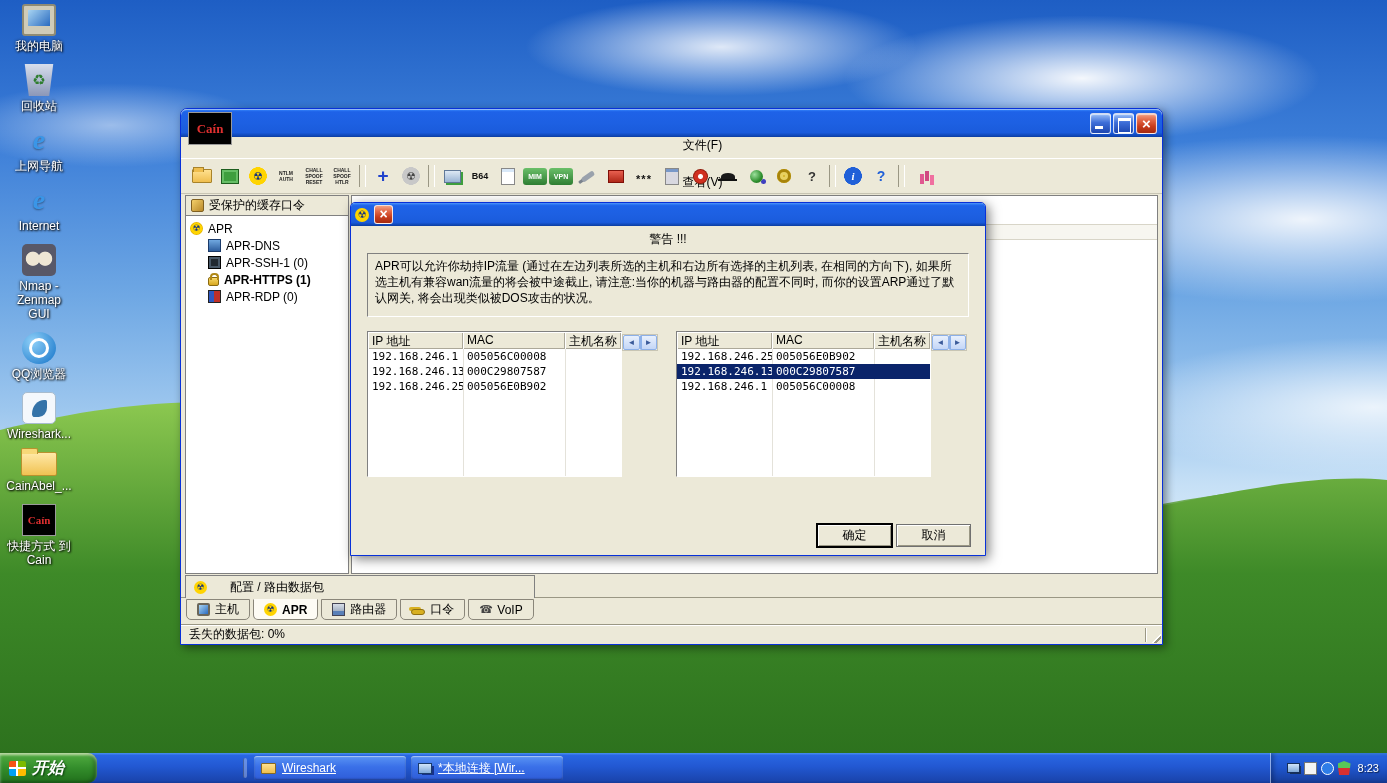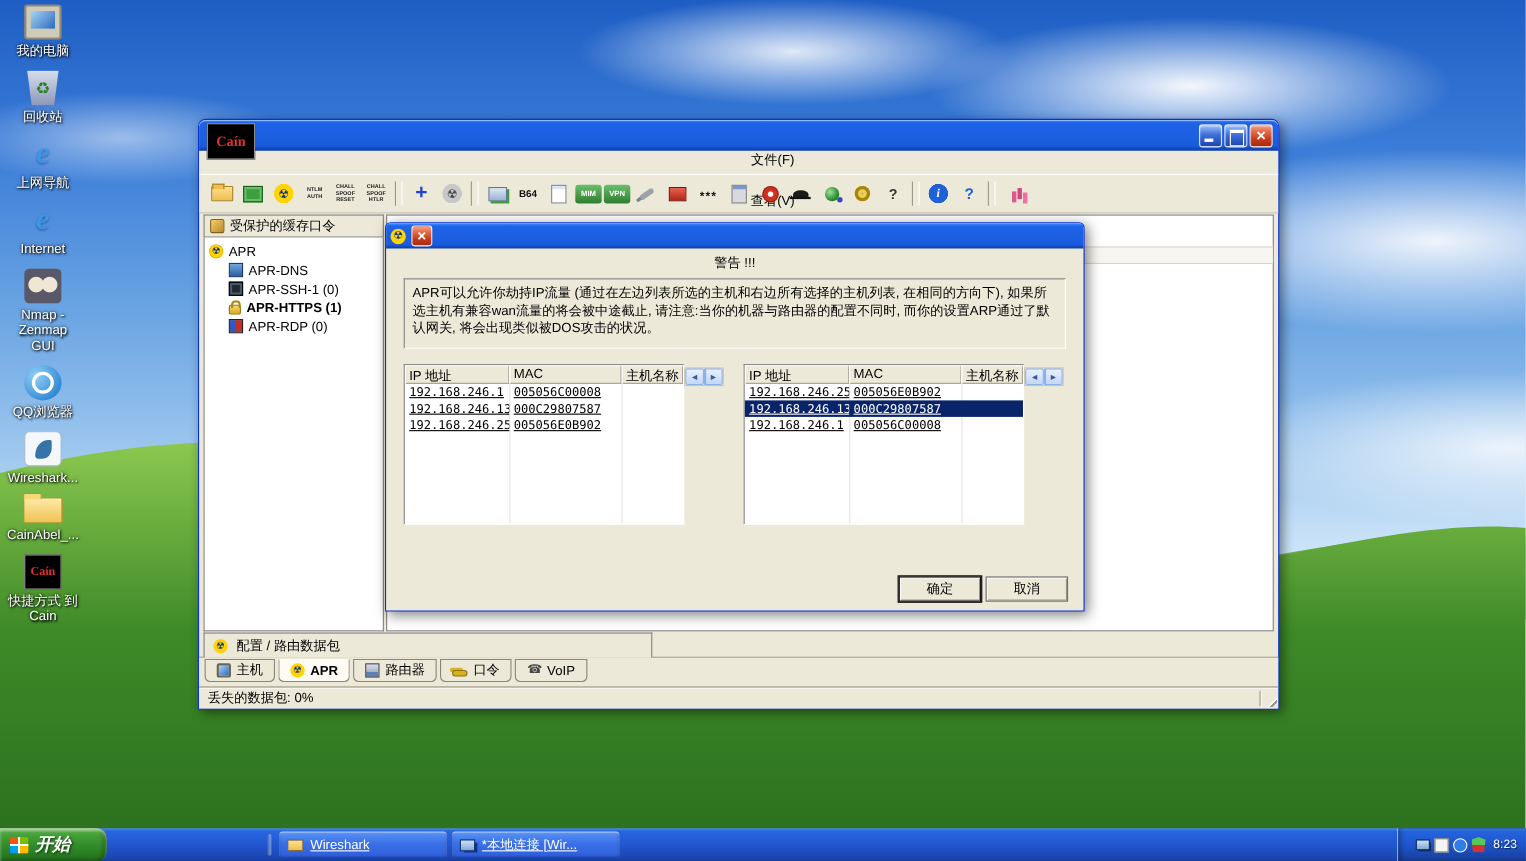--- a/index.html
+++ b/index.html
@@ -95,21 +95,21 @@
   .ti-dns { background:linear-gradient(#70A8E0,#2E5E9E); border:1px solid #1A3A6A; }
   .ti-ssh { background:#202830; border:1px solid #000; box-shadow:inset 0 0 0 2px #485868; }
   .ti-lock { width:11px; height:9px; margin-top:4px; background:linear-gradient(#F8D868,#D8A820); border:1px solid #8A6A10; border-radius:2px; position:relative; }
   .ti-lock::before { content:""; position:absolute; top:-5px; left:1px; width:5px; height:5px; border:2px solid #B08818; border-bottom:none; border-radius:4px 4px 0 0; }
   .ti-rdp { background:linear-gradient(90deg,#3058C0 50%,#C03028 50%); border:1px solid #222; }
   .ti-label.bold { font-weight:bold; }
   .right-panel { position:absolute; left:170px; right:4px; top:0; bottom:0; background:#fff; border:1px solid #808080; }
   .rp-head { position:absolute; top:28px; left:0; right:0; height:16px; background:#F7F6F0; border-top:1px solid #D8D5C8; border-bottom:1px solid #D8D5C8; }
 
   .config-row { position:absolute; left:0; right:0; bottom:46px; height:24px; border-bottom:1px solid #9A9784; }
-  .config-tab { position:absolute; left:4px; top:1px; width:408px; height:23px; background:#ECE9D8; border:1px solid #808080; border-bottom:none; display:flex; align-items:center; gap:8px; padding:0 8px; }
+  .config-tab { position:absolute; left:4px; top:1px; width:350px; height:23px; background:#ECE9D8; border:1px solid #808080; border-bottom:none; display:flex; align-items:center; gap:23px; padding:0 8px; }
   .cfg-icon { width:13px; height:13px; border-radius:50%; background:#FFD400; }
   .cfg-icon::before { content:"☢"; display:block; font-size:9px; line-height:13px; text-align:center; color:#103080; }
 
   .bottom-tabs { position:absolute; left:0; right:0; bottom:20px; height:26px; display:flex; align-items:flex-start; gap:3px; padding:1px 0 0 5px; background:#ECE9D8; }
   .btab { display:flex; align-items:center; gap:5px; height:21px; padding:0 10px; background:#ECE9D8; border:1px solid #8A867A; border-radius:0 0 5px 5px; cursor:default; }
   .btab.active { background:#FDFBF4; border-top-color:#FDFBF4; font-weight:bold; }
   .bt-ic { width:13px; height:13px; flex:none; }
   .bt-host { background:linear-gradient(135deg,#A8D4F2,#2A6BC0); border:2px solid #6A665A; border-radius:2px; }
   .bt-apr { border-radius:50%; background:#FFD400; }
   .bt-apr::before { content:"☢"; display:block; font-size:9px; line-height:13px; text-align:center; color:#103080; }
@@ -139,21 +139,21 @@
   .lists-row { display:flex; padding:0 16px; gap:12px; margin-top:14px; }
   .list-col { display:flex; flex-direction:row; }
   .list-col.left { width:298px; } .list-col.right { width:294px; }
   .tbl { height:146px; background:#fff; border:1px solid; border-color:#808080 #fff #fff #808080; display:flex; flex-direction:column; overflow:hidden; }
   .thead { display:flex; height:17px; flex:none; background:#ECE9D8; }
   .th { padding:1px 4px; background:#ECE9D8; box-shadow:inset 1px 1px 0 #fff, inset -1px -1px 0 #ACA899; white-space:nowrap; overflow:hidden; }
   .c-ip { width:95px; flex:none; } .c-mac { width:102px; flex:none; } .c-host { flex:1; }
   .tbl-body { flex:1; background-image:linear-gradient(#E4E2DA,#E4E2DA),linear-gradient(#E4E2DA,#E4E2DA);
     background-size:1px 100%,1px 100%; background-position:95px 0,197px 0; background-repeat:no-repeat; }
   .trow-data { display:flex; height:15px; line-height:15px; }
-  .trow-data .td { padding:0 4px; font-family:"DejaVu Sans Mono","Liberation Mono",monospace; font-size:11px; white-space:nowrap; overflow:hidden;text-decoration:underline; }
+  .trow-data .td { padding:0 4px; font-family:"DejaVu Sans Mono","Liberation Mono",monospace; font-size:11px; white-space:nowrap; overflow:hidden; }
   .trow-data.selected { background:#0A246A; color:#fff; }
   .hscroll { margin-top:3px; height:17px; display:flex; background:repeating-linear-gradient(90deg,#F4F3EE 0 2px,#EAE8E0 2px 4px); border:1px solid #C8C5B4; }
   .sb-btn { width:17px; height:100%; flex:none; background:linear-gradient(#E8F0FD,#C4D6F6); border:1px solid #8CB0E8; border-radius:2px; color:#3A5A9A; font-size:8px; display:flex; align-items:center; justify-content:center; }
   .sb-btn.left::before { content:"◄"; } .sb-btn.right::before { content:"►"; }
   .sb-track { flex:1; position:relative; }
   .sb-thumb { position:absolute; left:2%; top:0; height:15px; width:88%; background:linear-gradient(#D8E6FC,#AEC8F4); border:1px solid #8CB0E8; border-radius:2px; }
   .dlg-buttons { position:absolute; right:14px; bottom:8px; display:flex; gap:4px; }
   .btn { width:75px; height:23px; background:#ECE9D8; border:1px solid #707070; box-shadow:inset 1px 1px 0 #fff, inset -1px -1px 0 #9A9784; display:flex; align-items:center; justify-content:center; cursor:default; }
   .btn.default { border:1px solid #000; outline:1px solid #000; outline-offset:-3px; outline:none; box-shadow:0 0 0 1px #000, inset 1px 1px 0 #fff, inset -1px -1px 0 #9A9784; }
 

